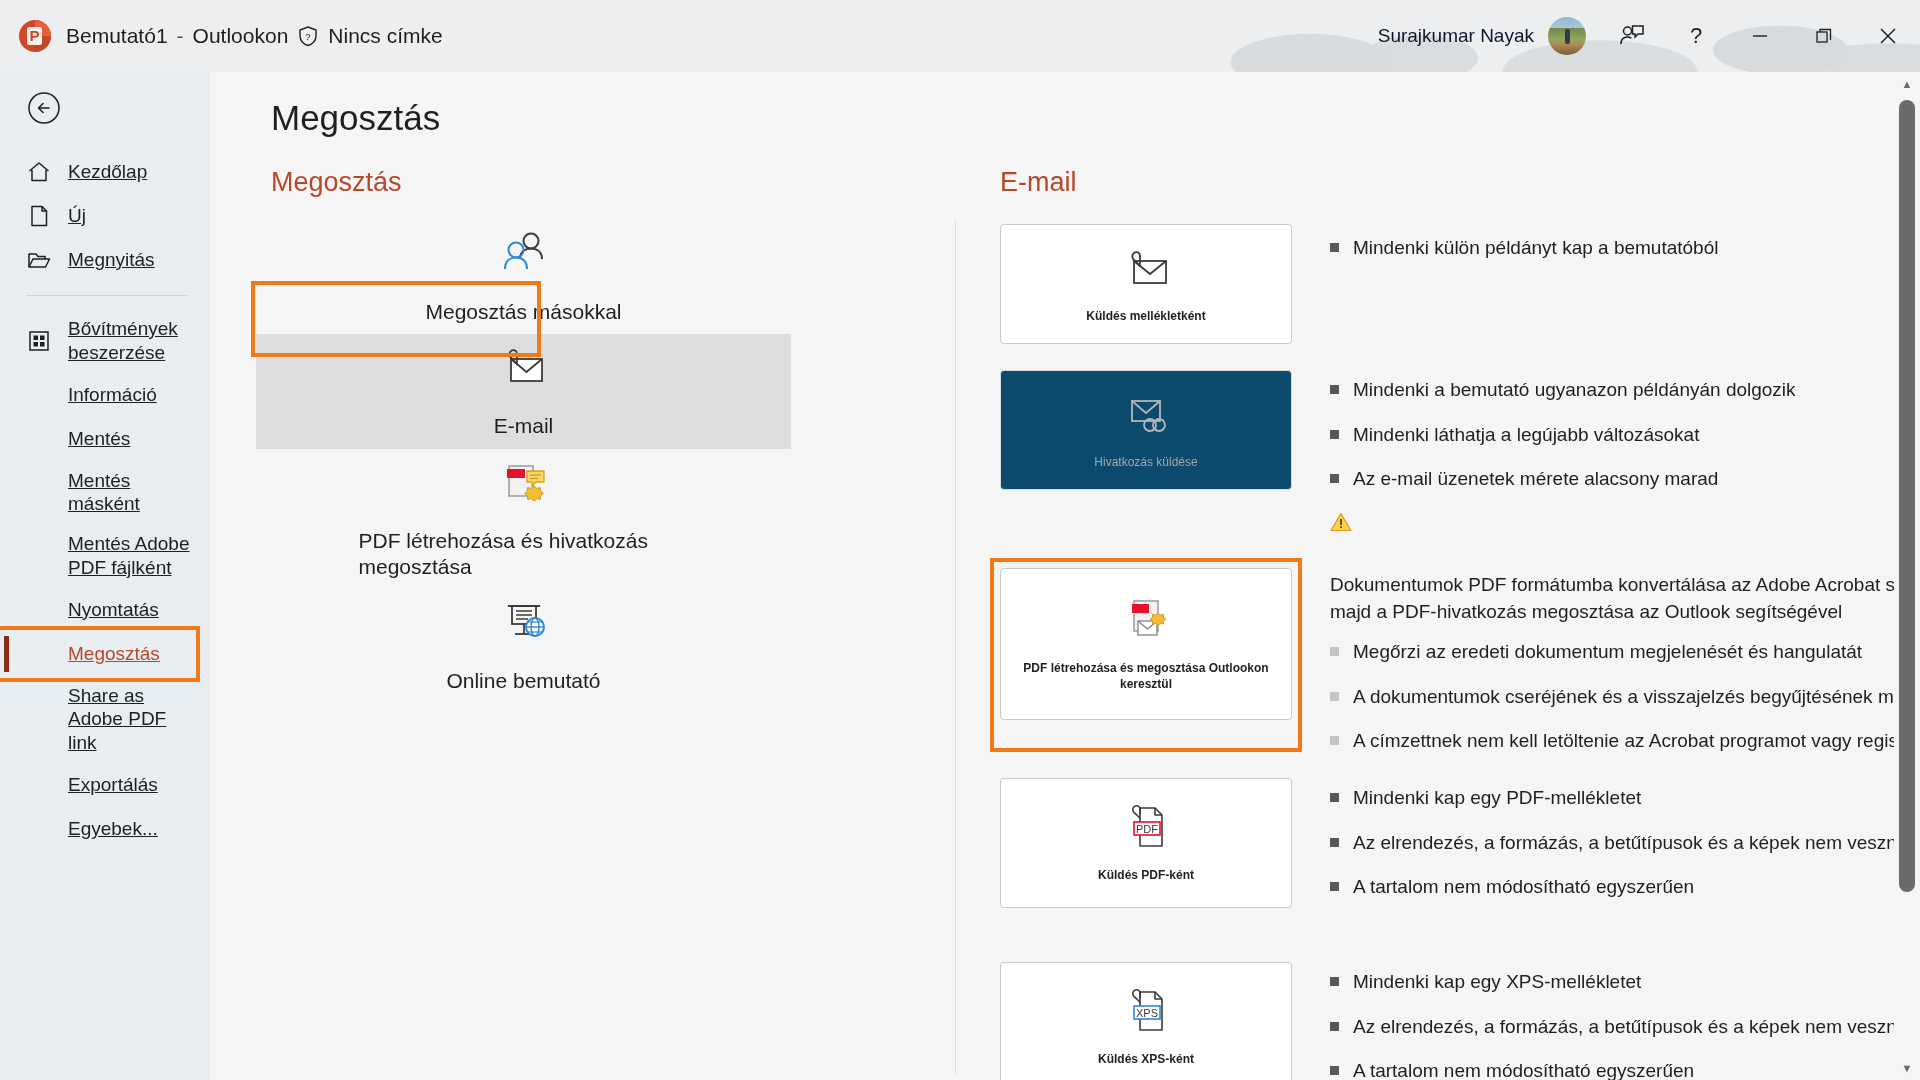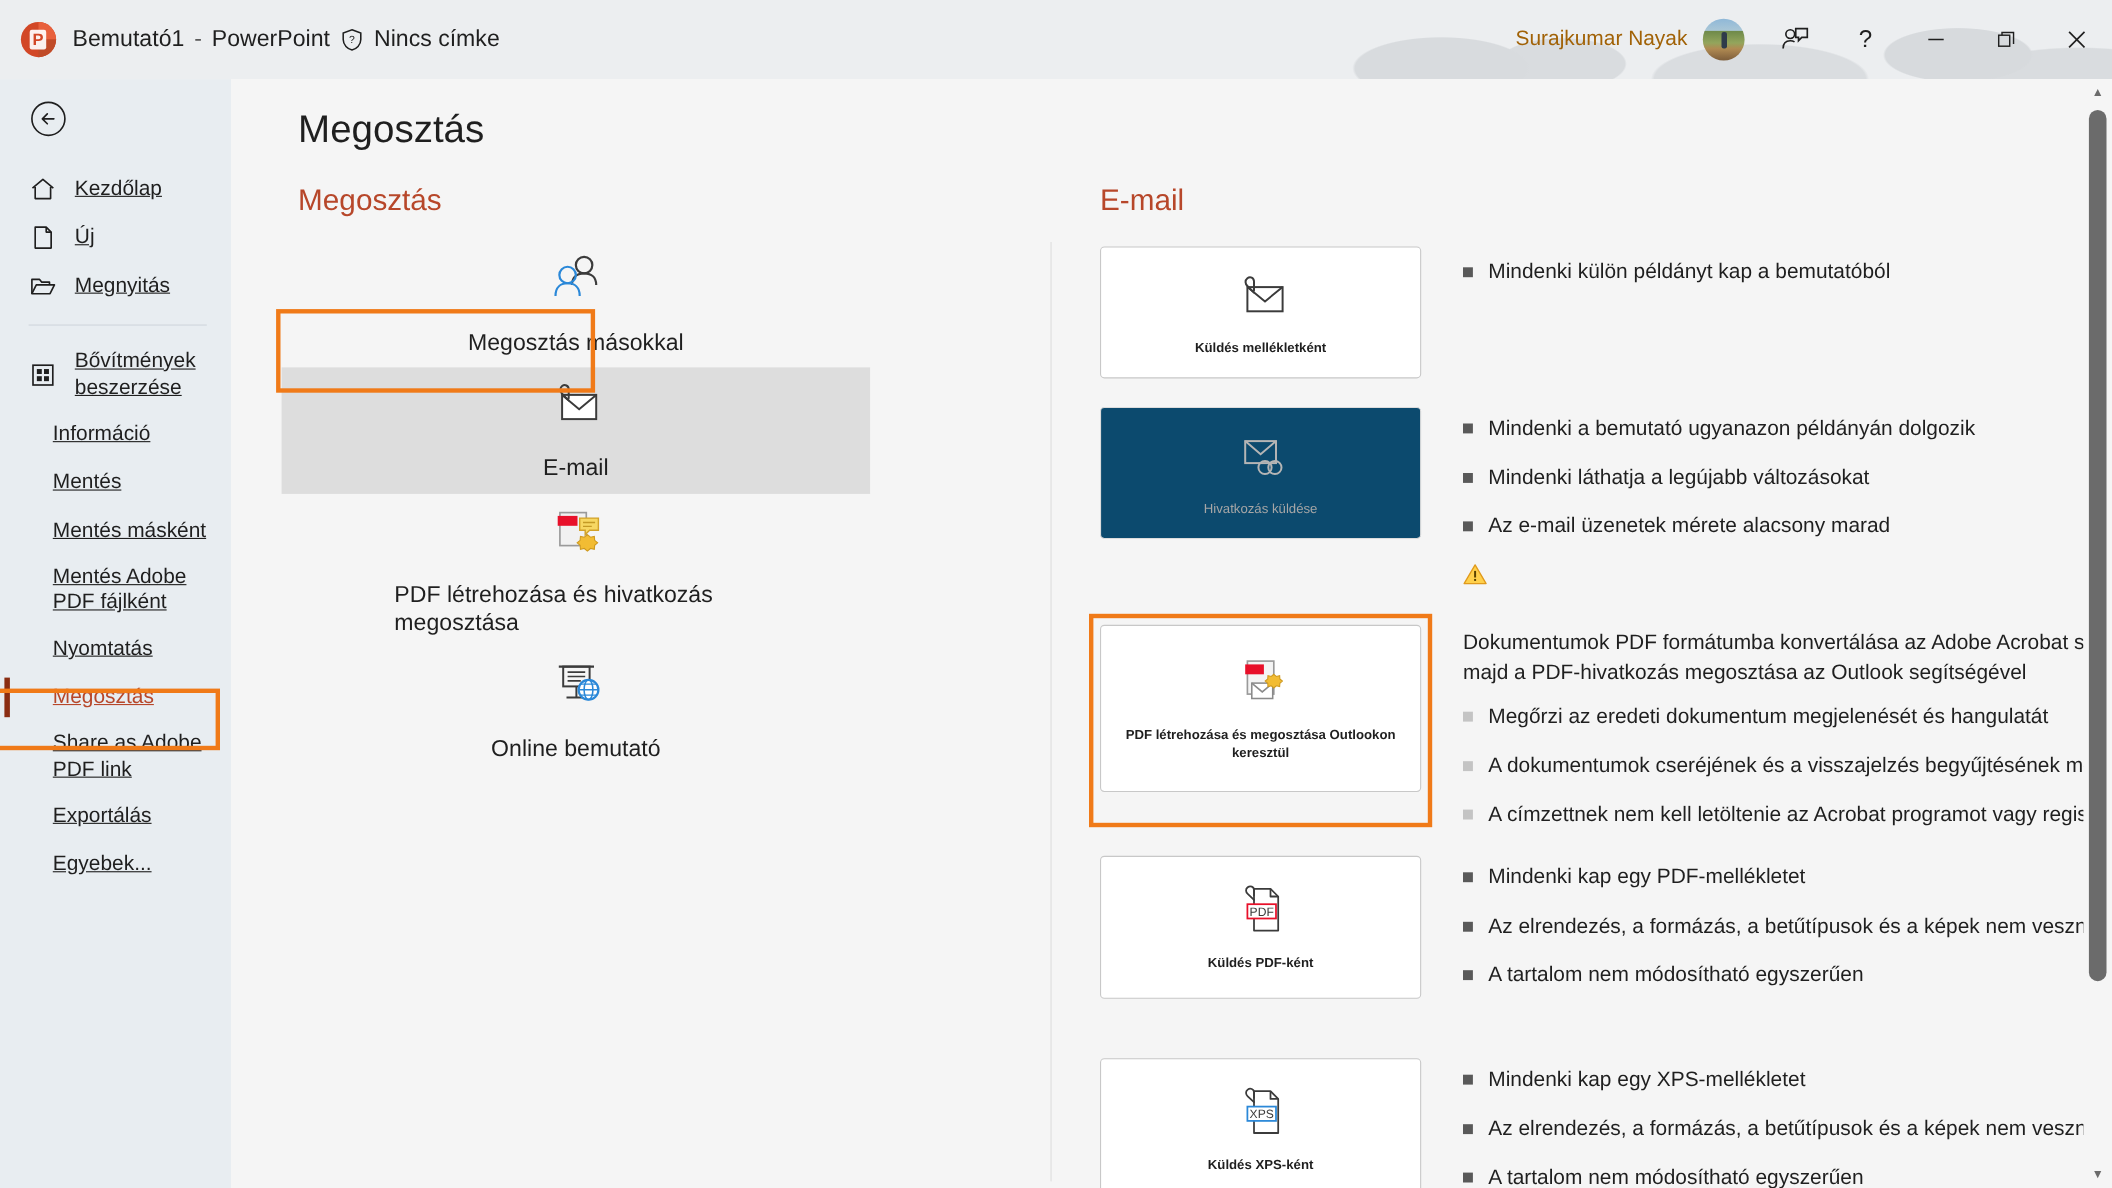--- a/index.html
+++ b/index.html
@@ -44,21 +44,21 @@
   .shield-ico { display: inline-block; width: 22px; height: 22px; vertical-align: -4px; }
   .tb-label-tag { font-size: 21px; color: #1f1f1f; }
 
   .tb-right {
     position: absolute; right: 0; top: 0; height: 72px;
     display: flex; align-items: center; gap: 0;
   }
   .tb-user {
     display: flex; align-items: center; gap: 14px;
     padding: 0 14px 0 18px; height: 44px; border-radius: 22px;
-    font-size: 19px; color: #a16207; white-space: nowrap; cursor: default; justify-content: space-between;
+    font-size: 19px; color: #0f172a; white-space: nowrap; cursor: default; justify-content: space-between;
   }
   .avatar {
     width: 38px; height: 38px; border-radius: 50%;
     background:
       linear-gradient(to bottom, #8fb8d8 0%, #a9c6d6 28%, #6f8a4a 30%, #93a55c 58%, #b08a52 72%, #7d5d3a 100%);
     position: relative; overflow: hidden; flex: none;
   }
   .avatar::after {
     content: ""; position: absolute; left: 46%; top: 32%;
     width: 5px; height: 15px; background: #2f3b4a; border-radius: 2px;
@@ -83,21 +83,21 @@
   .nav-list { position: absolute; top: 78px; left: 0; width: 210px; }
   .nav-item {
     position: relative;
     display: flex; align-items: center; gap: 16px;
     min-height: 44px; padding: 8px 14px 8px 26px;
     font-size: 19px; color: #1f1f1f; cursor: pointer;
     line-height: 1.25;
     text-decoration: underline;
   }
   .nav-item .nav-ico { width: 26px; height: 26px; flex: none; }
-  .nav-item.noicon { padding-left: 48px; }
+  .nav-item.noicon { padding-left: 68px; }
   .nav-sep {
     height: 1px; background: #cfd6dc;
     margin: 13px 22px 13px 26px;
   }
   .nav-item.active { color: #b7472a; }
   .nav-item.active::before {
     content: ""; position: absolute; left: 4px; top: 4px; bottom: 4px;
     width: 5px; background: #8a2d12;
   }
   
@@ -203,21 +203,21 @@
       <circle cx="17" cy="17" r="16" fill="#d24726"></circle>
       <path d="M17 1 A16 16 0 0 1 33 17 L17 17 Z" fill="#e8603c"></path>
       <path d="M17 17 L33 17 A16 16 0 0 1 17 33 Z" fill="#c04b28"></path>
       <rect x="9" y="8" width="15" height="18" rx="2" fill="#ffffff" opacity="0.92"></rect>
       <text x="16.5" y="22" font-family="Liberation Sans, sans-serif" font-size="15" font-weight="bold" fill="#d24726" text-anchor="middle">P</text>
     </svg>
 
     <div class="tb-title">
       <span>Bemutató1</span>
       <span class="tb-sep">-</span>
-      <span>PowerPoint</span>
+      <span>Outlookon</span>
       <span class="shield-ico">
         <svg viewBox="0 0 22 22" width="22" height="22">
           <path d="M11 2 L19 5 V11 C19 16 15 19.5 11 20.5 C7 19.5 3 16 3 11 V5 Z" fill="none" stroke="#1f1f1f" stroke-width="1.4"></path>
           <text x="11" y="14.5" font-family="Liberation Sans, sans-serif" font-size="9.5" fill="#1f1f1f" text-anchor="middle">?</text>
         </svg>
       </span>
       <span class="tb-label-tag">Nincs címke</span>
     </div>
 
     <div class="tb-right">

